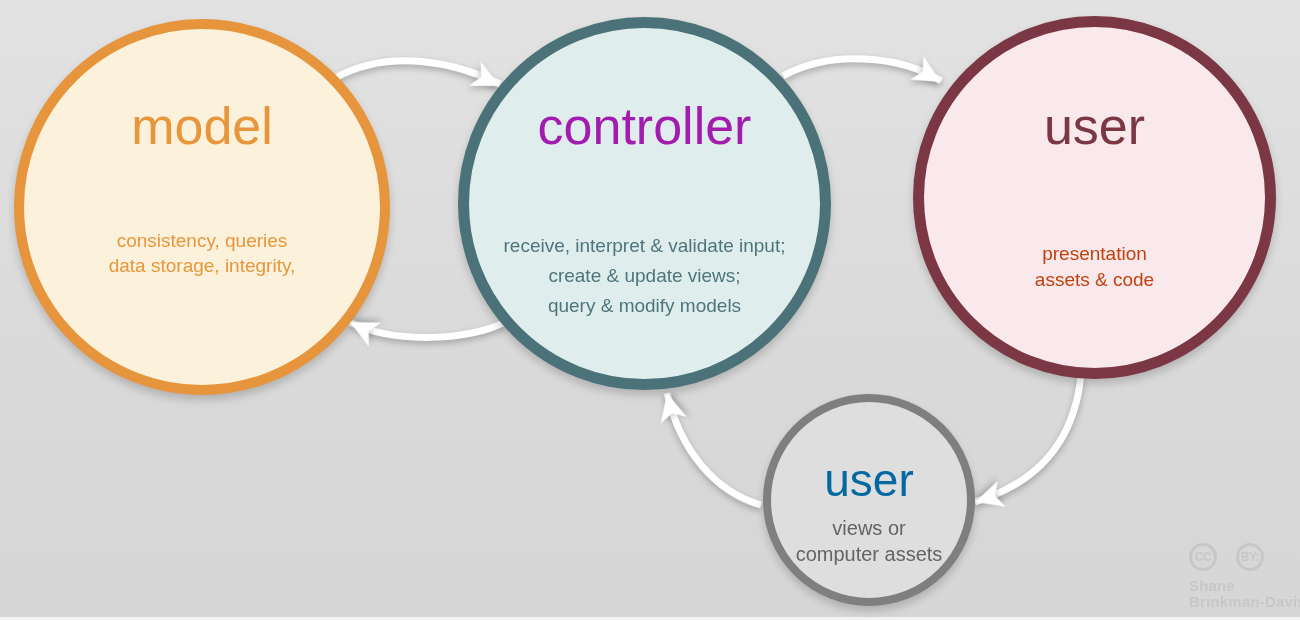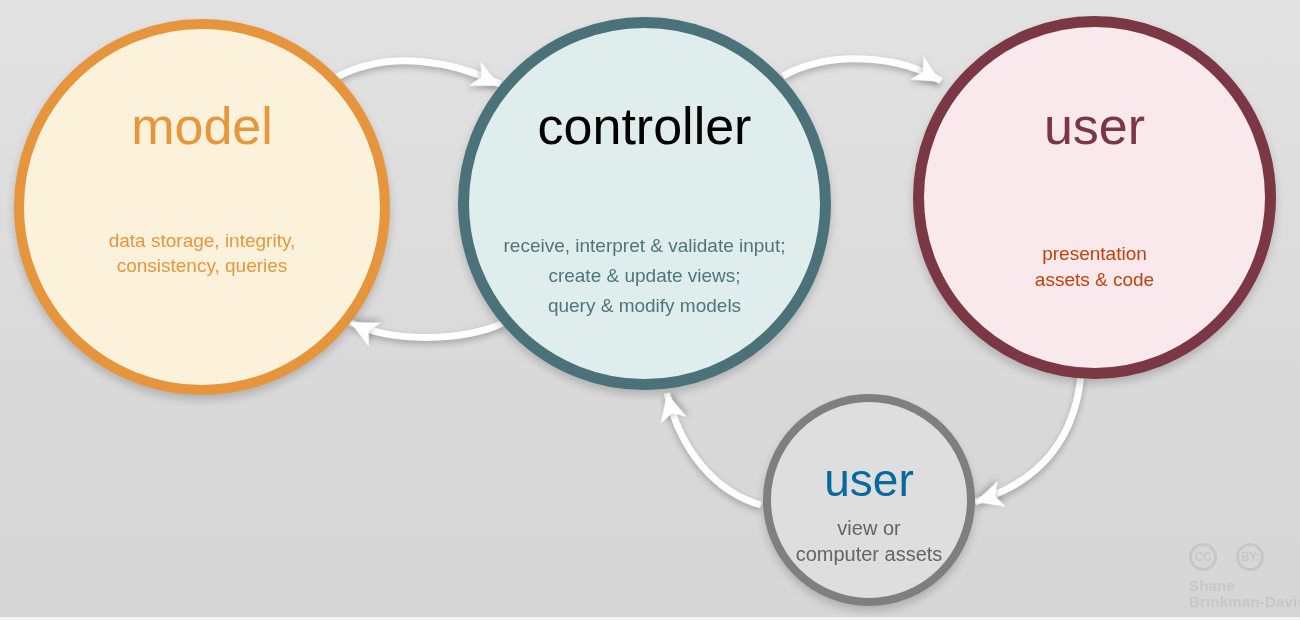--- a/index.html
+++ b/index.html
@@ -62,21 +62,21 @@
   }
   .node.model .node-title { top: 71px; font-size: 52px; color: #e8963b; }
   .node.model .node-desc  { top: 199px; font-size: 19px; line-height: 25px; color: #e8963b; }
   
   .node.controller {
     left: 458px; top: 17px;
     width: 373px; height: 373px;
     background: #dfeeed;
     border: 11px solid #4a7278;
   }
-  .node.controller .node-title { top: 72px; font-size: 52px; color: #000000; }
+  .node.controller .node-title { top: 72px; font-size: 52px; color: #a21caf; }
   .node.controller .node-desc  { top: 203px; font-size: 19px; line-height: 30px; color: #4e757c; }
   
   .node.view {
     left: 913px; top: 16px;
     width: 363px; height: 363px;
     background: #fae9ec;
     border: 11px solid #7b3844;
   }
   .node.view .node-title { top: 73px; font-size: 52px; color: #7b3844; }
   .node.view .node-desc  { top: 214px; font-size: 19px; line-height: 26px; color: #c2410c; }
@@ -135,22 +135,22 @@
     <path class="arrow-curve" d="M 335 78 C 390 48, 455 62, 500 84"></path>
     <path class="arrow-curve" d="M 783 76 C 830 50, 900 55, 941 81"></path>
     <path class="arrow-curve" d="M 505 322 C 470 340, 395 345, 350 322"></path>
     <path class="arrow-curve" d="M 1081 374 C 1075 440, 1040 482, 975 502"></path>
     <path class="arrow-curve" d="M 761 505 C 715 492, 680 450, 667 393"></path>
   </svg>
 
   <div class="node model">
     <div class="node-title">model</div>
     <div class="node-desc">
+      <div>consistency, queries</div>
       <div>data storage, integrity,</div>
-      <div>consistency, queries</div>
     </div>
   </div>
 
   <div class="node controller">
     <div class="node-title">controller</div>
     <div class="node-desc">
       <div>receive, interpret &amp; validate input;</div>
       <div>create &amp; update views;</div>
       <div>query &amp; modify models</div>
     </div>
@@ -160,21 +160,21 @@
     <div class="node-title">user</div>
     <div class="node-desc">
       <div>presentation</div>
       <div>assets &amp; code</div>
     </div>
   </div>
 
   <div class="node user">
     <div class="node-title">user</div>
     <div class="node-desc">
-      <div>view or</div>
+      <div>views or</div>
       <div>computer assets</div>
     </div>
   </div>
 
   <svg class="arrow-layer heads" viewBox="0 0 1300 620">
     <path class="arrow-head" d="M0 0 L-28 -13.5 L-21 0 L-28 13.5 Z" transform="translate(500,86) rotate(26)"></path>
     <path class="arrow-head" d="M0 0 L-28 -13.5 L-21 0 L-28 13.5 Z" transform="translate(941,82) rotate(30)"></path>
     <path class="arrow-head" d="M0 0 L-28 -13.5 L-21 0 L-28 13.5 Z" transform="translate(350,322) rotate(207)"></path>
     <path class="arrow-head" d="M0 0 L-28 -13.5 L-21 0 L-28 13.5 Z" transform="translate(975,502) rotate(163)"></path>
     <path class="arrow-head" d="M0 0 L-28 -13.5 L-21 0 L-28 13.5 Z" transform="translate(667,393) rotate(256)"></path>

